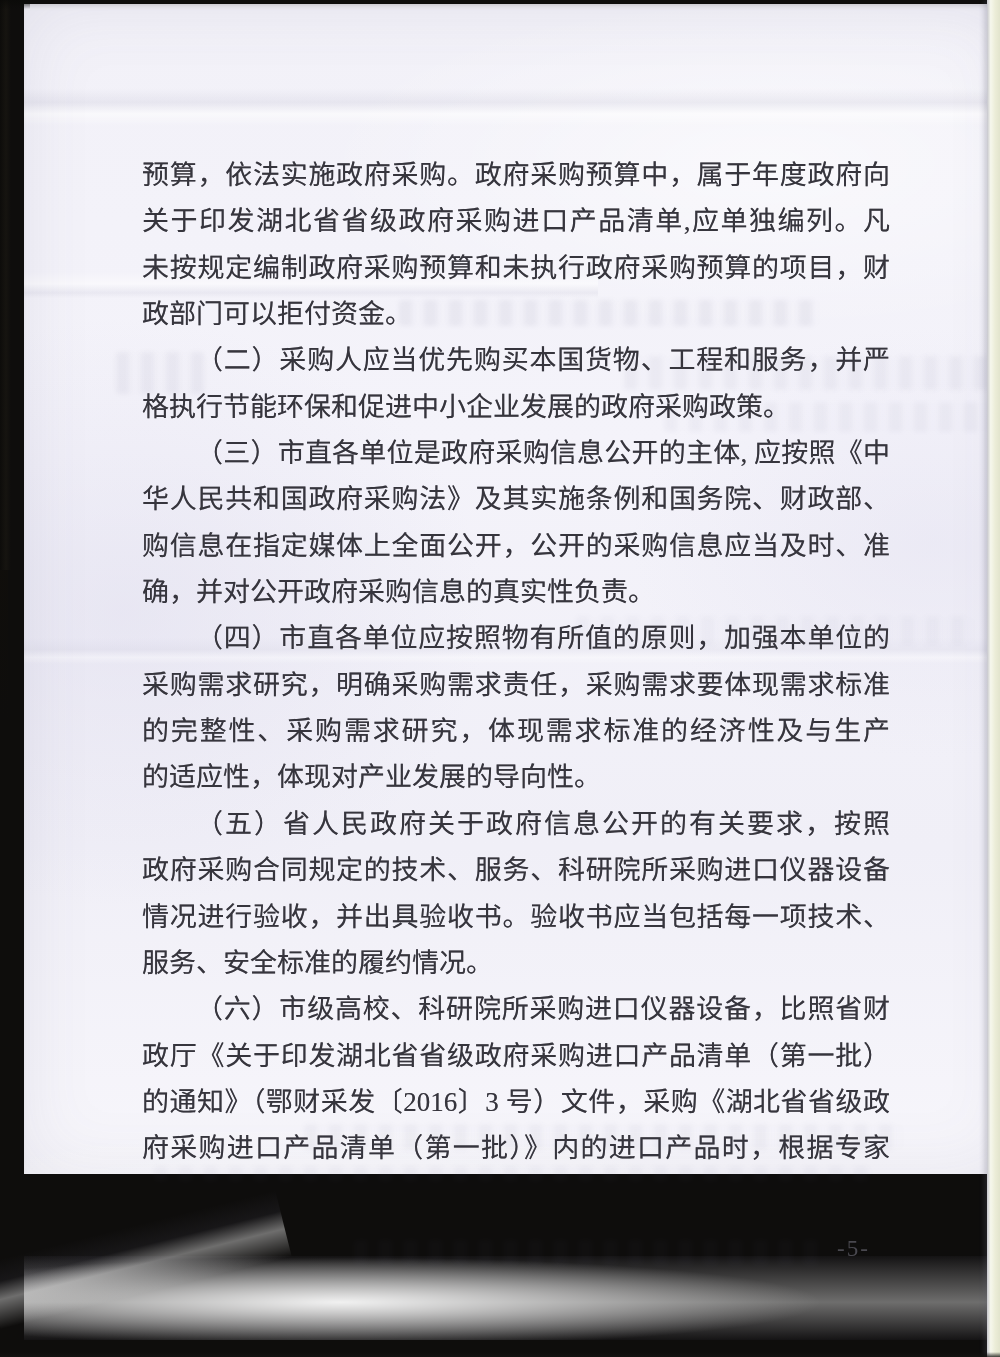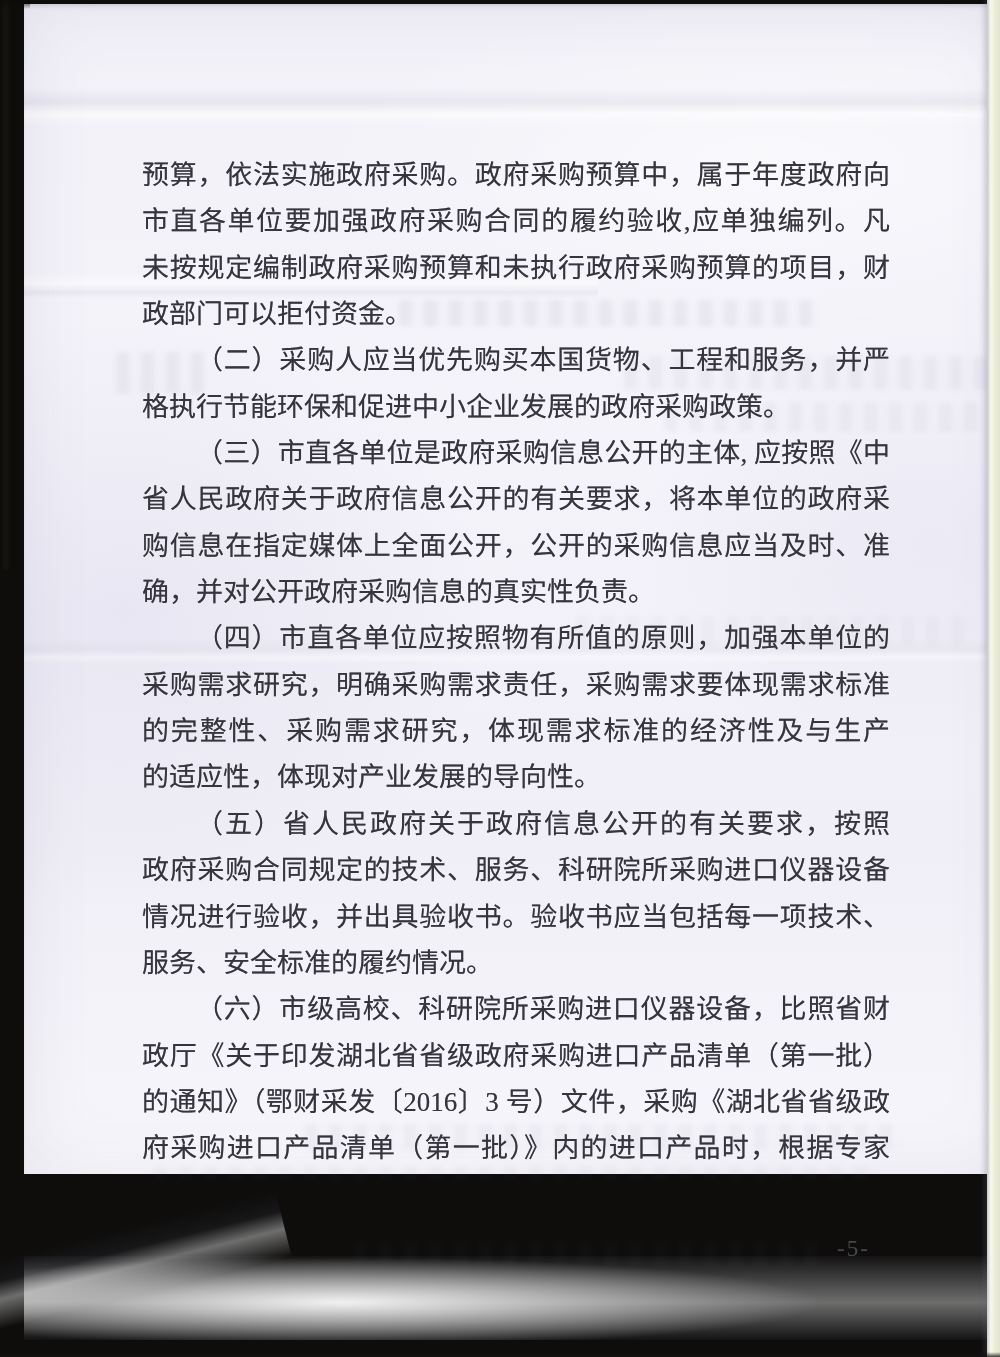--- a/index.html
+++ b/index.html
@@ -95,33 +95,33 @@
     <div class="ghost g4"></div>
     <div class="ghost g5"></div>
     <div class="ghost g6"></div>
     <div class="ghost g7"></div>
     <div class="ghost g8"></div>
 
     <main class="textblock">
 
       <section class="para">
         <div class="line">预算，依法实施政府采购。政府采购预算中，属于年度政府向</div>
-        <div class="line">市直各单位要加强政府采购合同的履约验收,应单独编列。凡</div>
+        <div class="line">关于印发湖北省省级政府采购进口产品清单,应单独编列。凡</div>
         <div class="line">未按规定编制政府采购预算和未执行政府采购预算的项目，财</div>
         <div class="line short">政部门可以拒付资金。</div>
       </section>
 
       <section class="para">
         <div class="line indent">（二）采购人应当优先购买本国货物、工程和服务，并严</div>
         <div class="line short">格执行节能环保和促进中小企业发展的政府采购政策。</div>
       </section>
 
       <section class="para">
         <div class="line indent">（三）市直各单位是政府采购信息公开的主体, 应按照《中</div>
-        <div class="line">省人民政府关于政府信息公开的有关要求，将本单位的政府采</div>
+        <div class="line">华人民共和国政府采购法》及其实施条例和国务院、财政部、</div>
         <div class="line">购信息在指定媒体上全面公开，公开的采购信息应当及时、准</div>
         <div class="line short">确，并对公开政府采购信息的真实性负责。</div>
       </section>
 
       <section class="para">
         <div class="line indent">（四）市直各单位应按照物有所值的原则，加强本单位的</div>
         <div class="line">采购需求研究，明确采购需求责任，采购需求要体现需求标准</div>
         <div class="line">的完整性、采购需求研究，体现需求标准的经济性及与生产</div>
         <div class="line short">的适应性，体现对产业发展的导向性。</div>
       </section>

